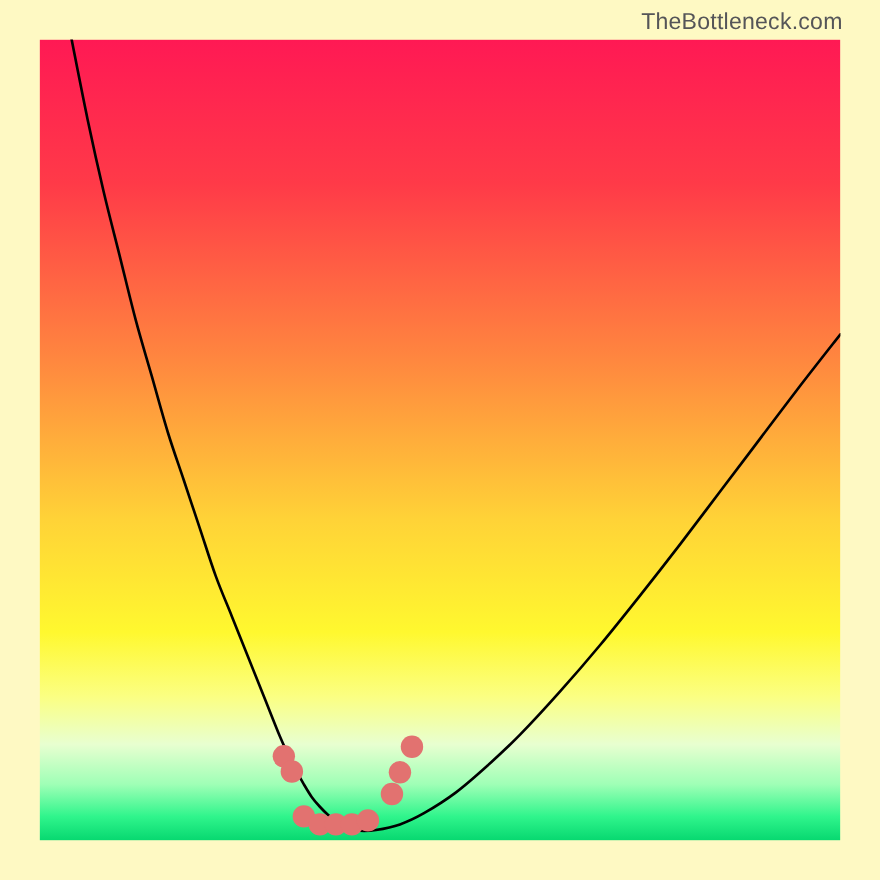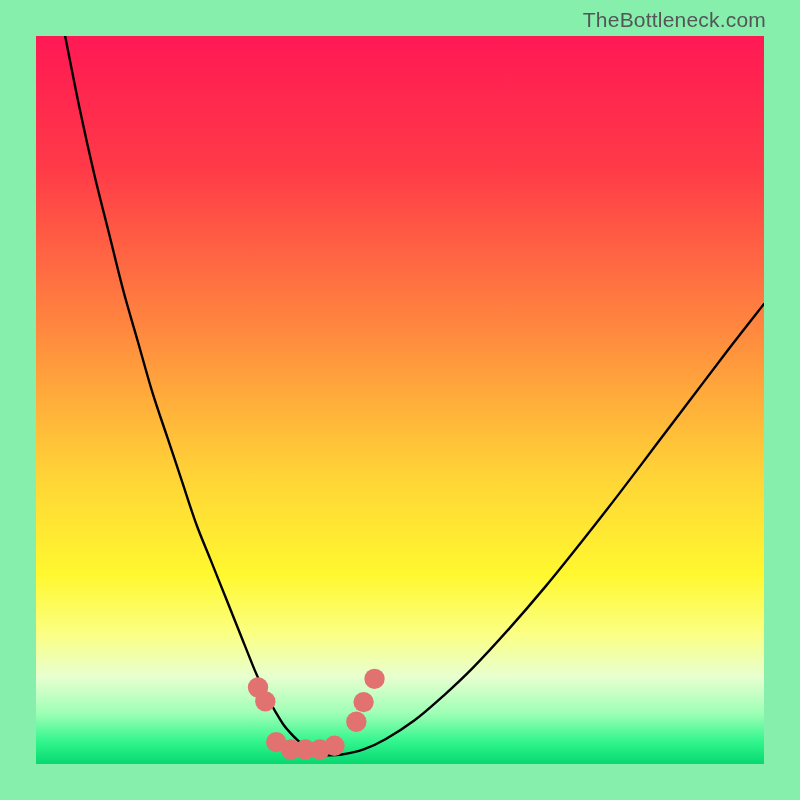--- a/index.html
+++ b/index.html
@@ -8,21 +8,21 @@
     width: 800px;
     height: 800px;
     overflow: hidden;
     background: #000;
     font-family: Arial, Helvetica, sans-serif;
   }
   .frame {
     position: relative;
     width: 800px;
     height: 800px;
-    background: #86efac;
+    background: #fef9c3;
   }
   .plot-area {
     position: absolute;
     left: 36px;
     top: 36px;
     width: 728px;
     height: 728px;
   }
   .watermark {
     position: absolute;

